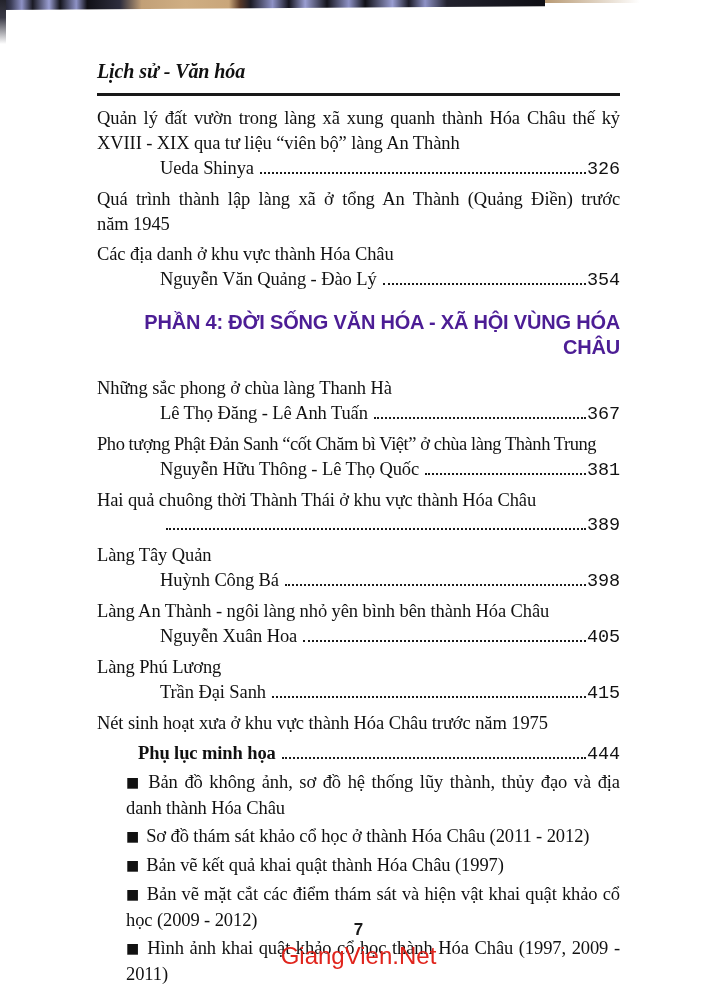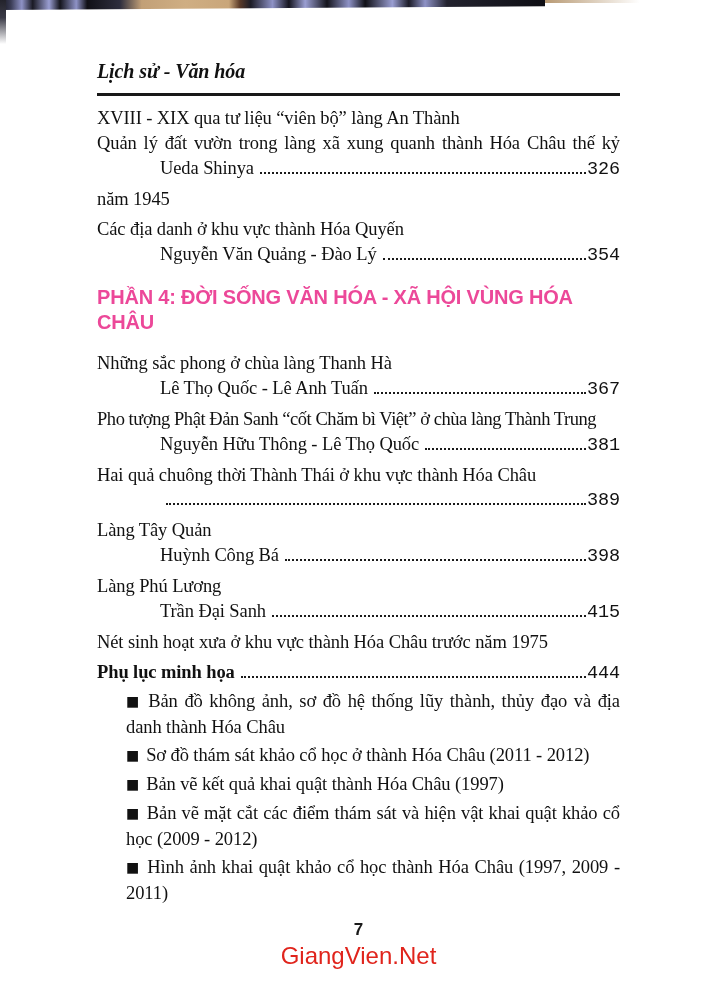--- a/index.html
+++ b/index.html
@@ -80,26 +80,26 @@
     border-bottom: 2.4px dotted #1a1a1a;
     margin: 0 0 4px 6px;
   }
   .arow .pg { white-space: nowrap; padding-left: 1px; font-family: Liberation Mono, monospace; }
 
   .section-heading {
     font-family: "Liberation Sans", "DejaVu Sans", sans-serif;
     font-weight: bold;
     font-size: 20px;
     letter-spacing: -0.2px;
-    text-align: left;
+    text-align: right;
     margin: 17px 0 16px 0;
-    color: #ec4899;
-  }
-
-  .appendix-row { padding-left: 0; }
+    color: #4c1d95;
+  }
+
+  .appendix-row { padding-left: 0; margin-left: 41px; }
   .appendix-row .auth { font-weight: bold; }
 
   .bullet-item {
     margin: 3px 0 3px 29px;
     text-align: justify;
   }
   .bullet-item .sq {
     font-family: "DejaVu Sans", sans-serif;
     font-size: 14px;
     margin-right: 7px;
@@ -132,48 +132,49 @@
 <div class="top-strip"></div>
 <div class="top-strip-tail"></div>
 <div class="left-sliver"></div>
 
 <div class="content">
 
   <div class="running-head">Lịch sử - Văn hóa</div>
   <hr class="head-rule">
 
   <div class="entry">
+    <div class="t jline">Quản lý đất vườn trong làng xã xung quanh thành Hóa Châu thế kỷ</div>
     <div class="t">XVIII - XIX qua tư liệu “viên bộ” làng An Thành</div>
-    <div class="t jline">Quản lý đất vườn trong làng xã xung quanh thành Hóa Châu thế kỷ</div>
     <div class="arow">
       <span class="auth">Ueda Shinya</span>
       <span class="leader"></span>
       <span class="pg">326</span>
     </div>
   </div>
 
   <div class="entry">
+    <div class="t jline">Quá trình thành lập làng xã ở tổng An Thành (Quảng Điền) trước</div>
     <div class="t">năm 1945</div>
   </div>
 
   <div class="entry">
-    <div class="t">Các địa danh ở khu vực thành Hóa Quyến</div>
+    <div class="t">Các địa danh ở khu vực thành Hóa Châu</div>
     <div class="arow">
       <span class="auth">Nguyễn Văn Quảng - Đào Lý</span>
       <span class="leader"></span>
       <span class="pg">354</span>
     </div>
   </div>
 
   <div class="section-heading">PHẦN 4: ĐỜI SỐNG VĂN HÓA - XÃ HỘI VÙNG HÓA CHÂU</div>
 
   <div class="entry">
     <div class="t">Những sắc phong ở chùa làng Thanh Hà</div>
     <div class="arow">
-      <span class="auth">Lê Thọ Quốc - Lê Anh Tuấn</span>
+      <span class="auth">Lê Thọ Đăng - Lê Anh Tuấn</span>
       <span class="leader"></span>
       <span class="pg">367</span>
     </div>
   </div>
 
   <div class="entry">
     <div class="t tight">Pho tượng Phật Đản Sanh “cốt Chăm bì Việt” ở chùa làng Thành Trung</div>
     <div class="arow">
       <span class="auth">Nguyễn Hữu Thông - Lê Thọ Quốc</span>
       <span class="leader"></span>
@@ -191,20 +192,28 @@
 
   <div class="entry">
     <div class="t">Làng Tây Quản</div>
     <div class="arow">
       <span class="auth">Huỳnh Công Bá</span>
       <span class="leader"></span>
       <span class="pg">398</span>
     </div>
   </div>
 
+  <div class="entry">
+    <div class="t">Làng An Thành - ngôi làng nhỏ yên bình bên thành Hóa Châu</div>
+    <div class="arow">
+      <span class="auth">Nguyễn Xuân Hoa</span>
+      <span class="leader"></span>
+      <span class="pg">405</span>
+    </div>
+  </div>
 
   <div class="entry">
     <div class="t">Làng Phú Lương</div>
     <div class="arow">
       <span class="auth">Trần Đại Sanh</span>
       <span class="leader"></span>
       <span class="pg">415</span>
     </div>
   </div>
 

